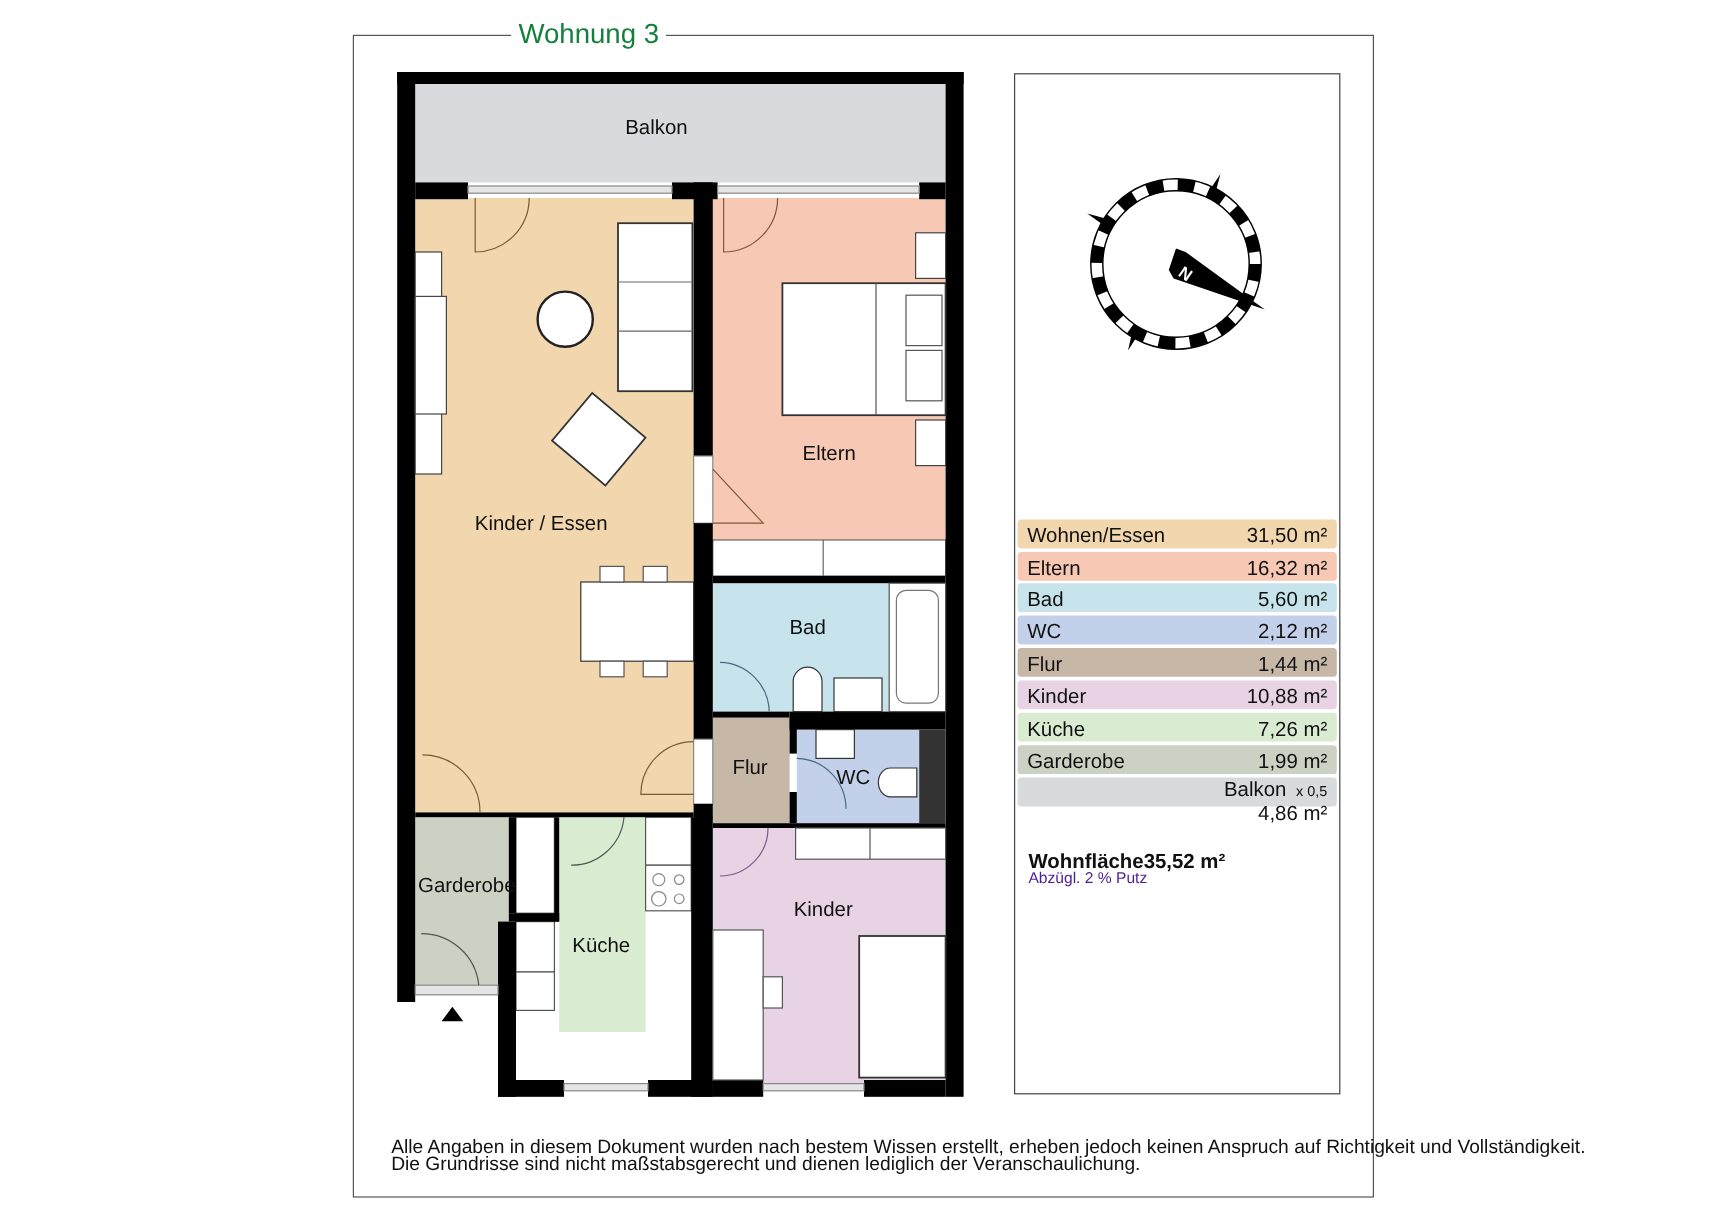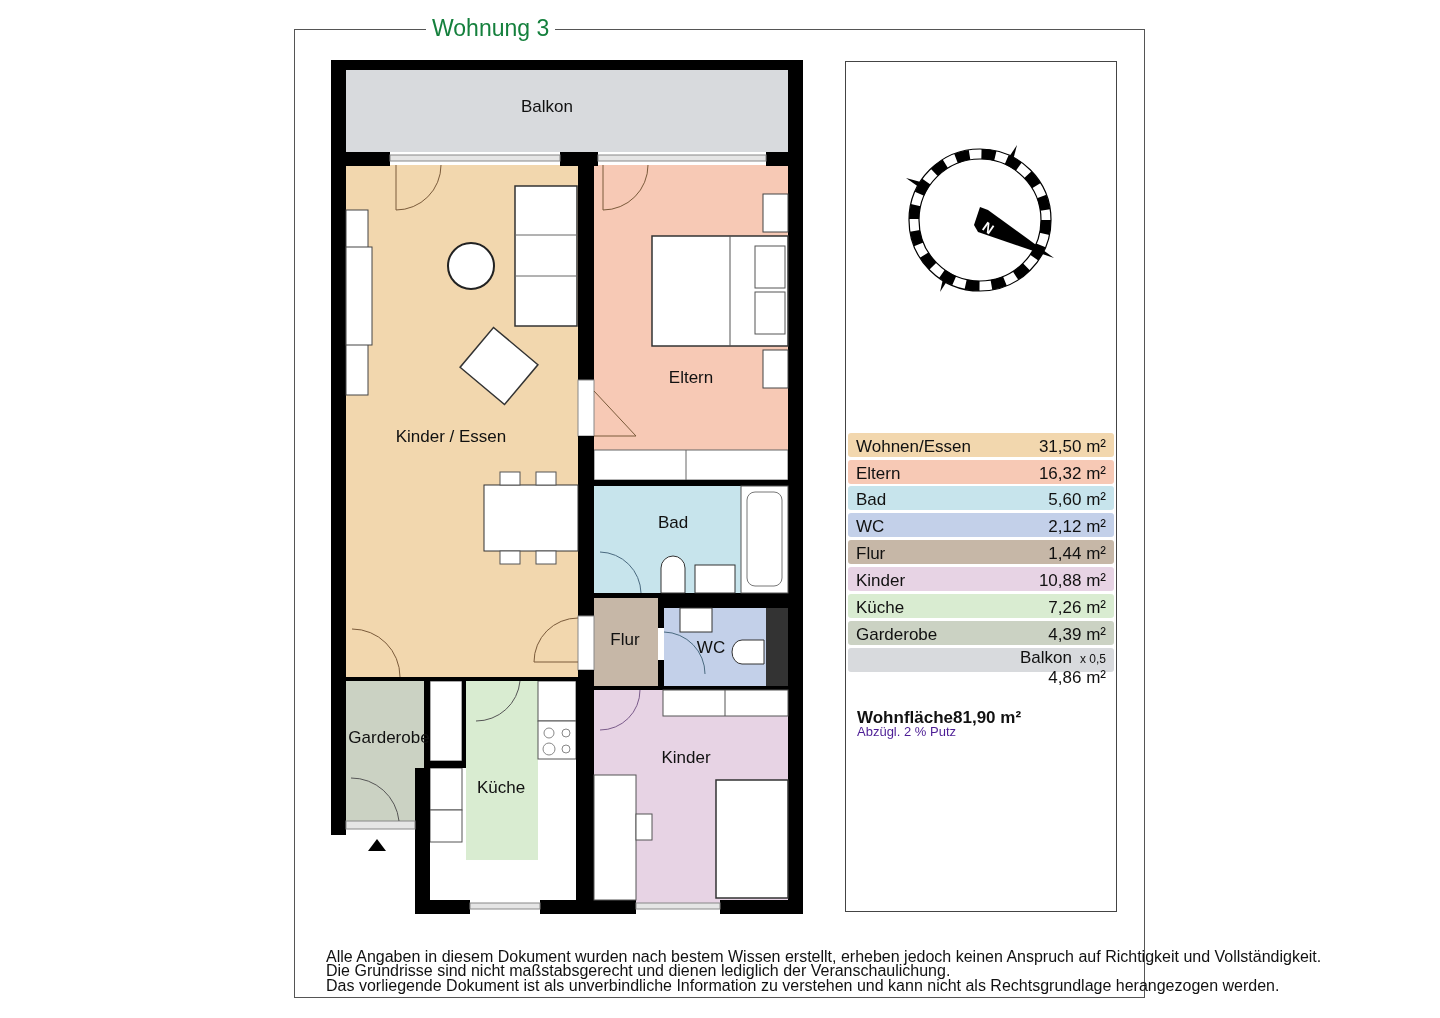--- a/index.html
+++ b/index.html
@@ -181,30 +181,29 @@
 <div class="legend-row" style="top:567px;background:#e7d3e4;">
   <span>Kinder</span>
   <span>10,88 m²</span>
 </div>
 <div class="legend-row" style="top:594px;background:#d9ecd1;">
   <span>Küche</span>
   <span>7,26 m²</span>
 </div>
 <div class="legend-row" style="top:621px;background:#cbd2c3;">
   <span>Garderobe</span>
-  <span>4,39 m²</span>
+  <span>1,99 m²</span>
 </div>
 <div class="legend-row" style="top:648px;background:#d8dadd;flex-direction:column;">
   <span><span>Balkon</span><span class="factor">x 0,5</span></span>
   <span>4,86 m²</span>
 </div>
 
 <div class="putz">Abzügl. 2 % Putz</div>
 <div class="total">
   <span>Wohnfläche</span>
-  <span>81,90 m²</span>
+  <span>35,52 m²</span>
 </div>
 
 <div class="disclaimer">
   <div>Alle Angaben in diesem Dokument wurden nach bestem Wissen erstellt, erheben jedoch keinen Anspruch auf Richtigkeit und Vollständigkeit.</div>
   <div>Die Grundrisse sind nicht maßstabsgerecht und dienen lediglich der Veranschaulichung.</div>
-  <div>Das vorliegende Dokument ist als unverbindliche Information zu verstehen und kann nicht als Rechtsgrundlage herangezogen werden.</div>
 </div>
 
 </body></html>

